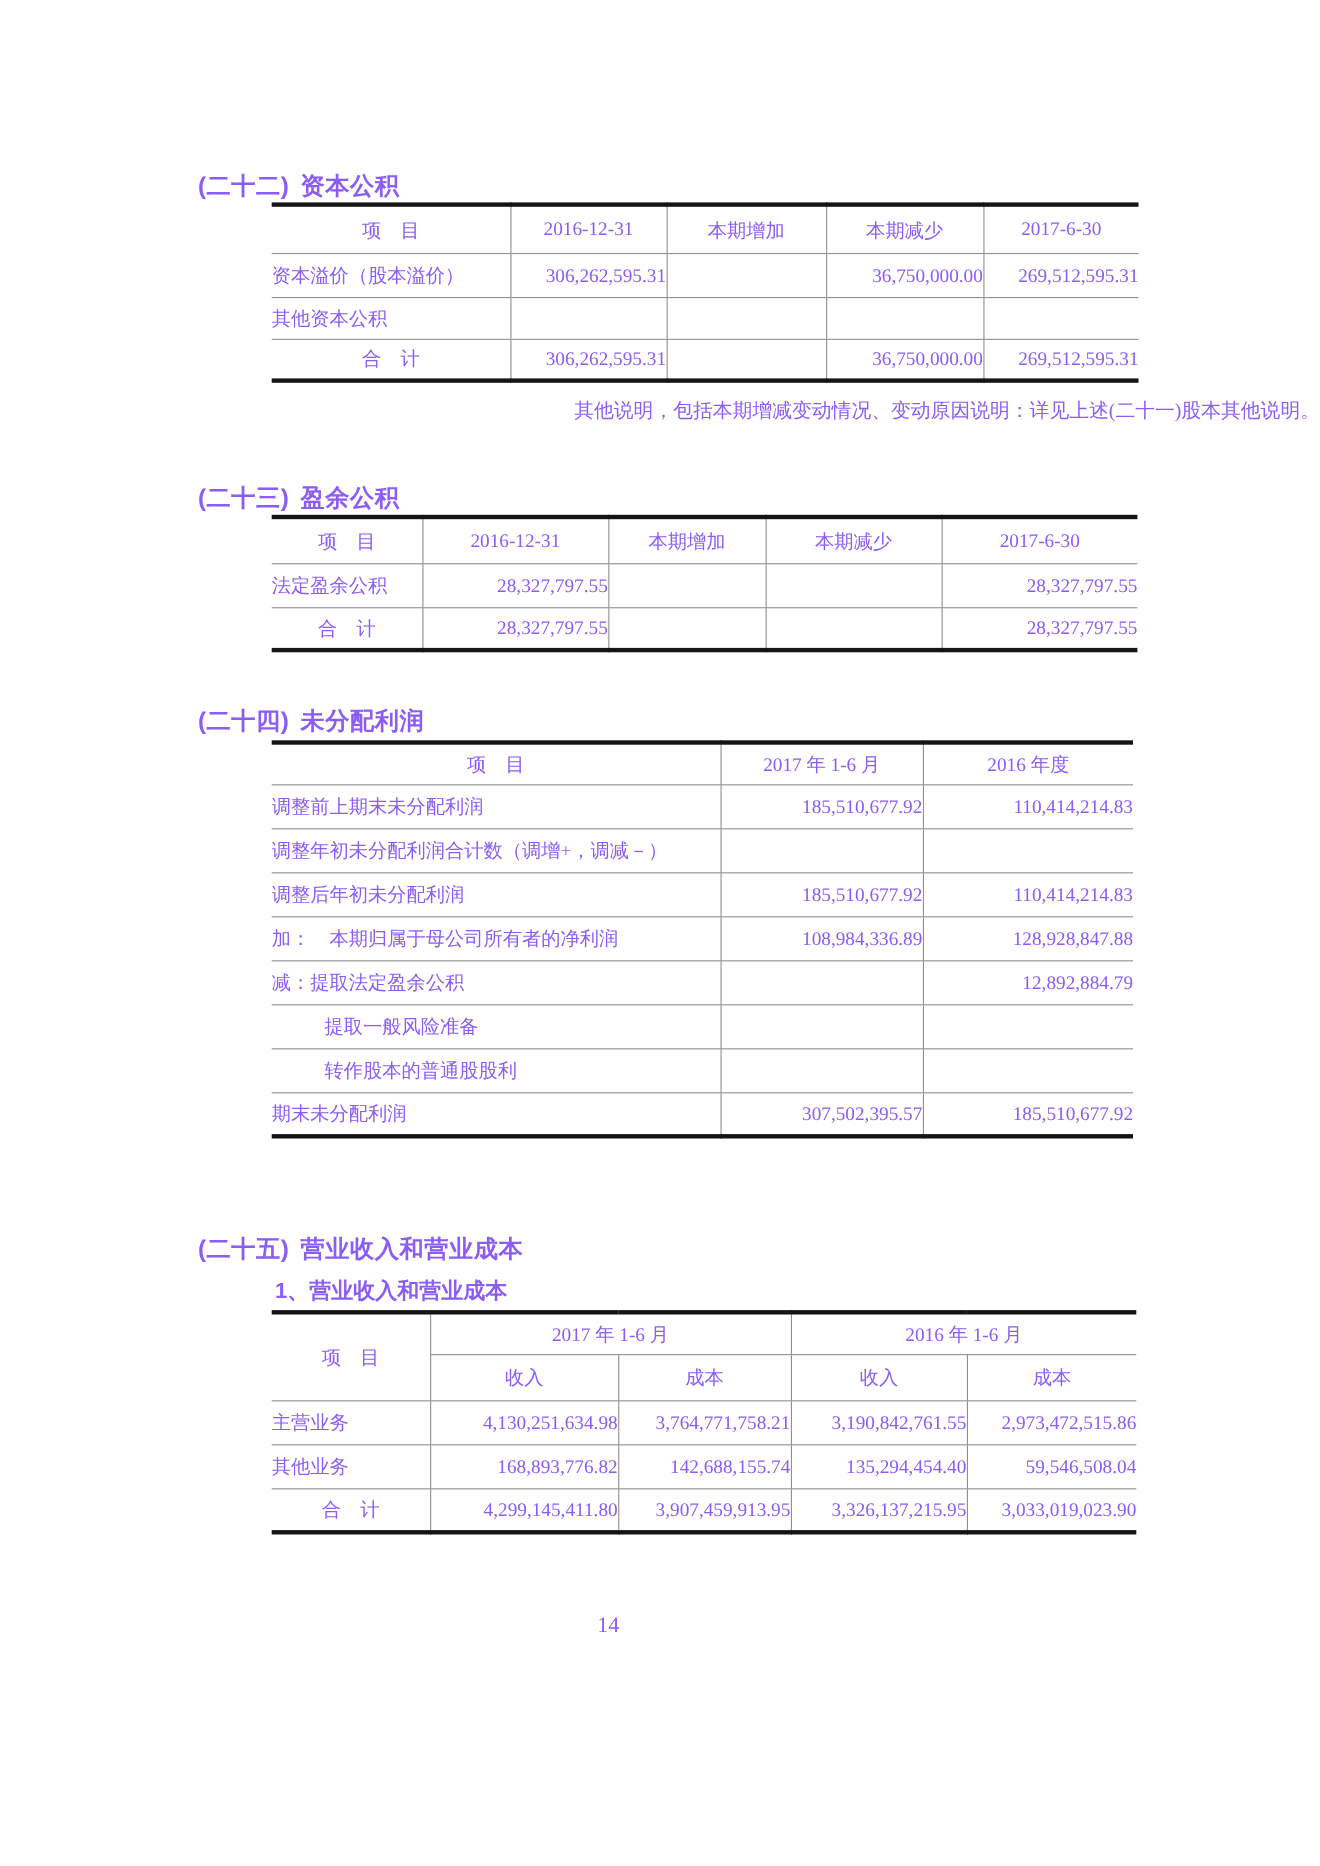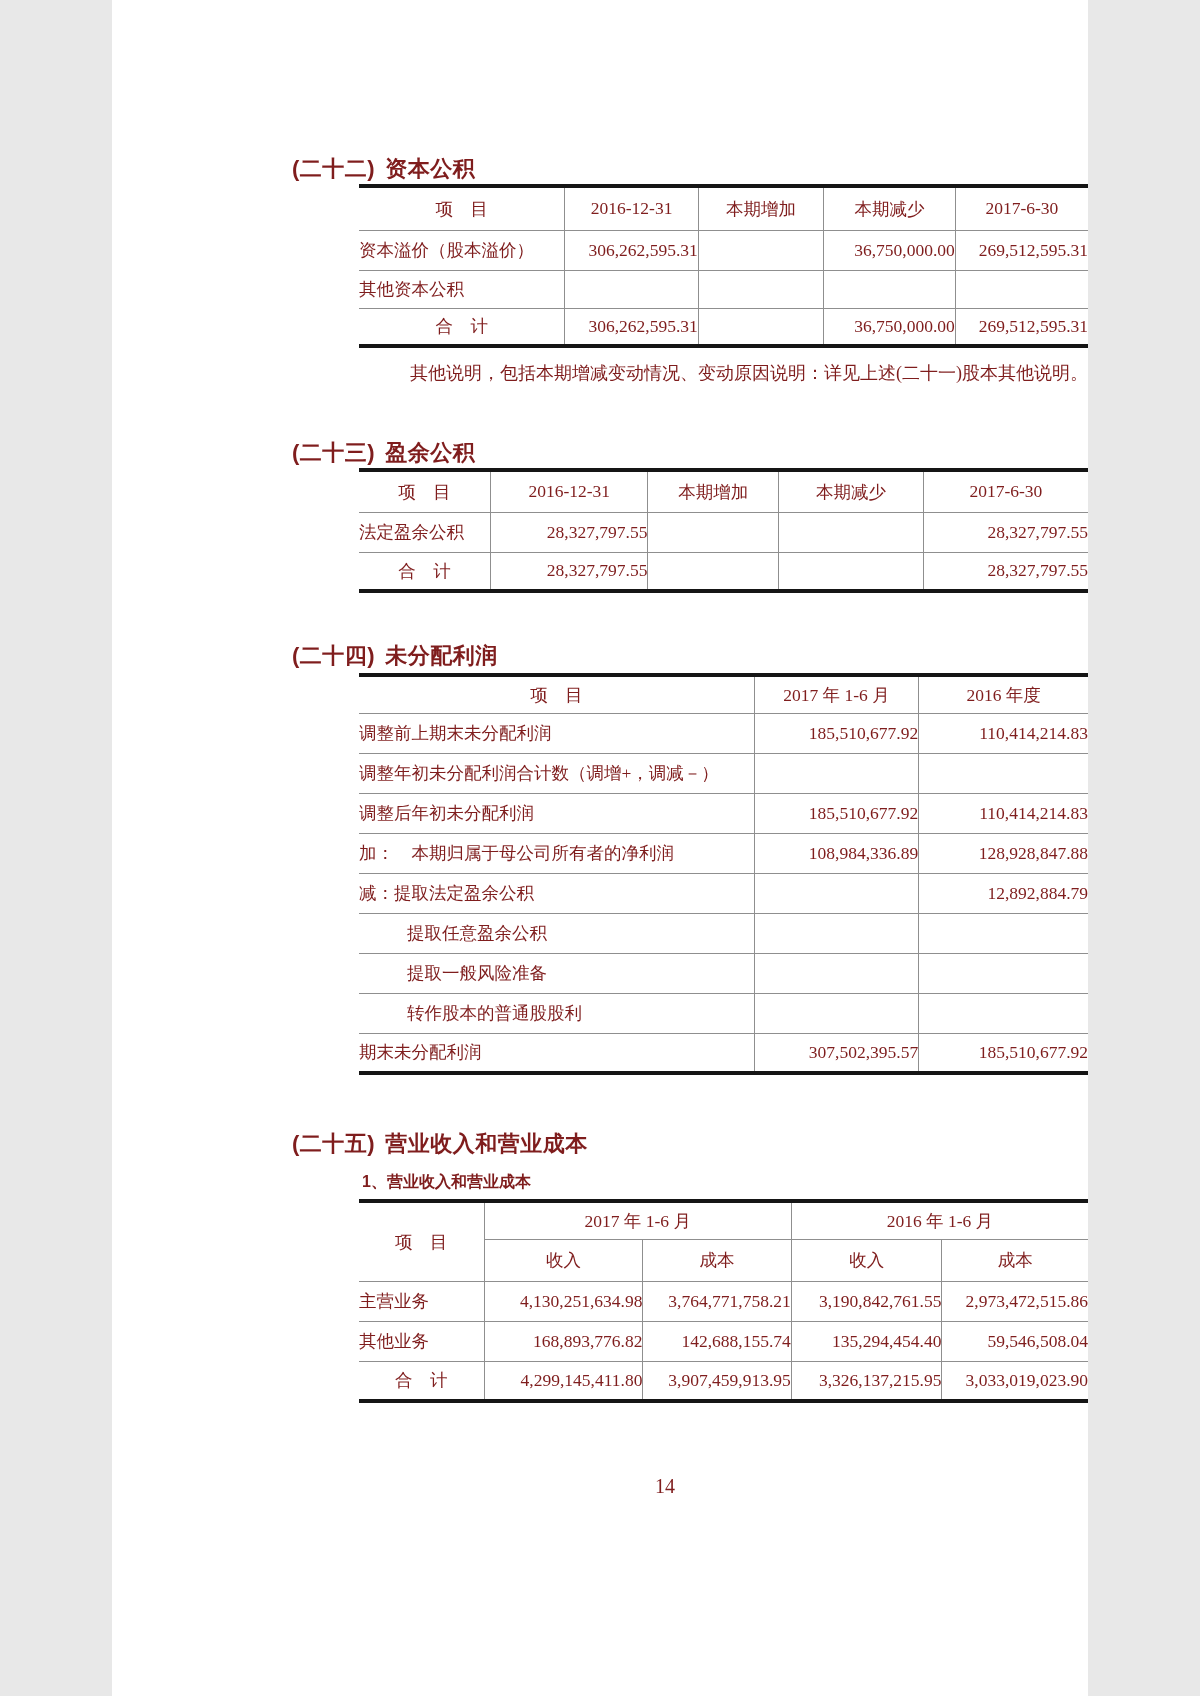--- a/index.html
+++ b/index.html
@@ -1,35 +1,35 @@
 <!DOCTYPE html>
 <html><head>
 <meta charset="utf-8">
 <style>
   html,body { margin:0; padding:0; background:#e8e8e8; }
   .page {
-    width:976px; height:1696px; margin:0 auto; background:#ffffff;
-    position:relative; overflow:hidden; color:#7f1d1d;
+    width:1200px; height:1696px; margin:0 auto; background:#ffffff;
+    position:relative; overflow:hidden; color:#8b5cf6;
     font-family:"Liberation Serif","DejaVu Serif",serif;
   }
   .sec-heading {
     margin:0 0 0 180px;
     font-family:"Liberation Sans","DejaVu Sans",sans-serif;
     font-size:22px; font-weight:700; line-height:26px; letter-spacing:0.5px;
     white-space:nowrap;
   }
   .sec-heading .num { margin-right:10px; }
   #h22 { margin-top:156px; }
   #h23 { margin-top:54px; }
   #h24 { margin-top:50px; }
-  #h25 { margin-top:56px; }
+  #h25 { margin-top:88px; }
   .sub-heading {
     margin:12px 0 0 250px;
     font-family:"Liberation Sans","DejaVu Sans",sans-serif;
-    font-size:16px; font-weight:700; line-height:26px; white-space:nowrap;
+    font-size:20px; font-weight:700; line-height:26px; white-space:nowrap;
   }
   .note {
     margin:12px 0 16px 216px; font-size:18px; line-height:26px; white-space:nowrap;text-align:right;
   }
   table.fin {
     border-collapse:collapse; table-layout:fixed;
     margin-left:247px;
     border-top:4px solid #151515; border-bottom:4px solid #151515;
   }
   #t22 { margin-top:2px; }
@@ -175,25 +175,20 @@
       <td class="lbl">加：　本期归属于母公司所有者的净利润</td>
       <td class="num">108,984,336.89</td>
       <td class="num">128,928,847.88</td>
     </tr>
     <tr class="dr">
       <td class="lbl">减：提取法定盈余公积</td>
       <td class="num"></td>
       <td class="num">12,892,884.79</td>
     </tr>
     <tr class="dr">
-      <td class="lbl ind">提取任意盈余公积</td>
-      <td class="num"></td>
-      <td class="num"></td>
-    </tr>
-    <tr class="dr">
       <td class="lbl ind">提取一般风险准备</td>
       <td class="num"></td>
       <td class="num"></td>
     </tr>
     <tr class="dr">
       <td class="lbl ind">转作股本的普通股股利</td>
       <td class="num"></td>
       <td class="num"></td>
     </tr>
     <tr class="dr last">

